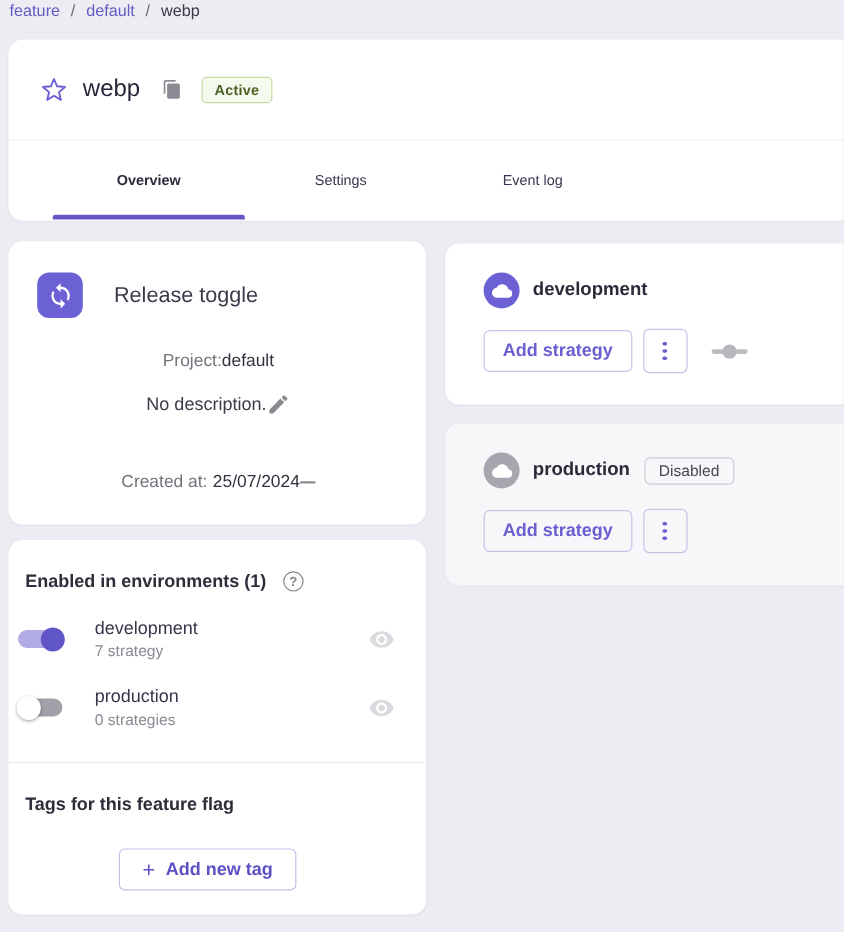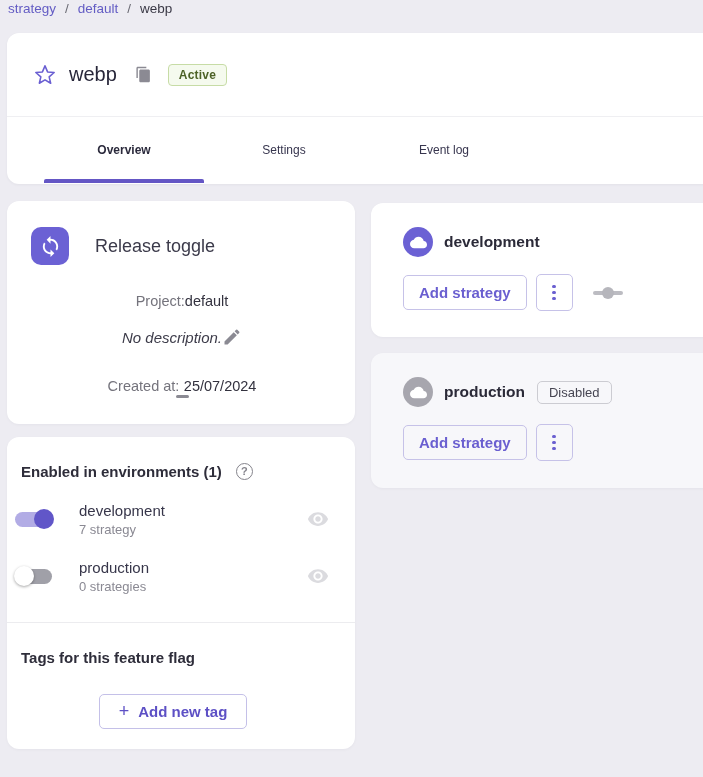--- a/index.html
+++ b/index.html
@@ -33,22 +33,22 @@
   .left-col { width:348px; }
   .card { background:#fff; border-radius:12px; box-shadow:0 1px 3px rgba(30,30,60,0.04); }
 
   
   .meta-card { padding:26px 28px 26px 24px; margin-bottom:13px; }
   .meta-title-row { display:flex; align-items:center; }
   .type-icon { width:38px; height:38px; background:#6b61d4; border-radius:10px; display:flex; align-items:center; justify-content:center; }
   .flag-type-title { font-size:18px; font-weight:400; color:#3b3a4a; margin-left:26px; }
   .meta-row { display:flex; justify-content:center; align-items:center; margin-left:6px; }
   .row-project { margin-top:28px; }
-  .row-desc { margin-top:18px;font-style:italic; }
-  .row-created { margin-top:30px;flex-direction:column; }
+  .row-desc { margin-top:18px; }
+  .row-created { margin-top:46px; }
   .meta-label { font-size:14.5px; color:#74737c; }
   .meta-value { font-size:14.5px; color:#33323f; }
   .desc-text { font-size:15px; color:#3c3b49; }
   .icon-btn { background:none; border:none; cursor:pointer; display:flex; align-items:center; padding:0; }
   .dash { display:block; width:13px; height:2.5px; background:#8b8a93; border-radius:2px; }
 
   
   .env-section { padding:26px 22px 28px 8px; }
   .env-title-row { display:flex; align-items:center; margin-left:6px; }
   .section-title { font-size:15px; font-weight:bold; color:#2e2d3a; }
@@ -99,21 +99,21 @@
   .slider-ind { position:relative; width:30px; height:12px; margin-left:20px; display:block; }
   .slider-ind .line { position:absolute; left:0; top:4px; width:30px; height:4px; background:#bcbcc2; border-radius:2px; }
   .slider-ind .knob { position:absolute; left:9px; top:0; width:12px; height:12px; border-radius:50%; background:#b6b6bc; }
 </style>
 </head>
 <body>
 
 <div class="page">
 
   <nav class="breadcrumb">
-    <a class="bc-link">strategy</a>
+    <a class="bc-link">feature</a>
     <span class="bc-sep">/</span>
     <a class="bc-link">default</a>
     <span class="bc-sep">/</span>
     <span class="bc-current">webp</span>
   </nav>
 
   <section class="header-card">
     <div class="title-row">
       <button class="star-btn">
         <svg width="22" height="22" viewBox="0 0 24 24">

